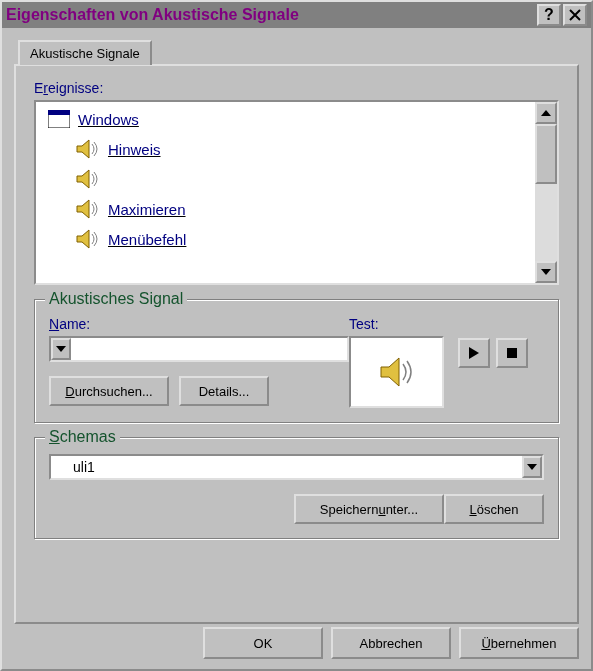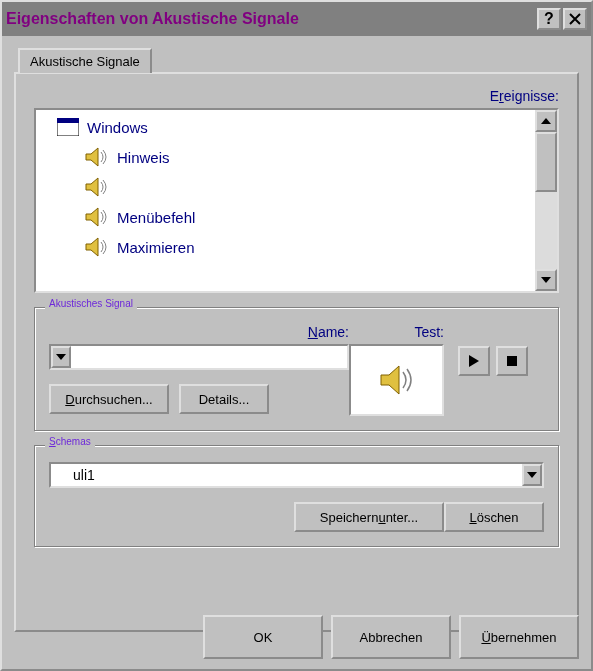--- a/index.html
+++ b/index.html
@@ -17,21 +17,21 @@
     height: 671px;
     background: #c0c0c0;
     border: 2px outset #dfdfdf;
     position: relative;
   }
   .titlebar {
     background: #808080;
     color: #800080;
     font-weight: bold;
     font-size: 16px;
-    height: 34px;
+    height: 26px;
     display: flex;
     align-items: center;
     padding: 0 4px;
   }
   .titlebar-text { flex: 1; }
   .titlebar-btn {
     width: 24px; height: 22px;
     background: #c0c0c0;
     border: 2px outset #dfdfdf;
     display: flex; align-items: center; justify-content: center;
@@ -54,33 +54,34 @@
     z-index: 2;
   }
   .tab-panel {
     border: 2px outset #dfdfdf;
     background: #c0c0c0;
     padding: 14px 18px 18px 18px;
     position: relative;
     margin-top: -2px;
     height: 560px;
   }
-  .label { color: #000080; font-size: 14px; margin-bottom: 4px; text-align: right; }
+  .label { color: #000080; font-size: 14px; margin-bottom: 4px; }
   .ul { text-decoration: underline; }
   .tree-wrap {
     display: flex;
     border: 2px inset #dfdfdf;
     background: #fff;
     height: 185px;
     margin-bottom: 14px;
   }
   .tree {
     flex: 1;
     overflow: hidden;
-    padding: 2px 17px;
+    padding: 2px 8px;
+    text-decoration: underline;
   }
   .tree-row {
     display: flex; align-items: center;
     height: 30px;
     padding-left: 4px;
     font-size: 15px;
   }
   .tree-row.root { color: #000080; }
   .tree-row.child { padding-left: 30px; color: #000080; }
   .tree-row .icon { margin-right: 8px; flex-shrink: 0; }
@@ -110,23 +111,23 @@
   .groupbox {
     border: 1px solid #808080;
     box-shadow: 1px 1px 0 #fff inset, 1px 1px 0 #fff;
     position: relative;
     padding: 16px 14px 14px 14px;
     margin-bottom: 14px;
   }
   .groupbox-title {
     position: absolute; top: -10px; left: 10px;
     background: #c0c0c0;
-    color: #6d28d9;
+    color: #14532d;
     padding: 0 4px;
-    font-size: 10px;
+    font-size: 16px;
   }
   .row { display: flex; align-items: flex-start; }
   .col { display: flex; flex-direction: column; }
   .combo {
     display: flex;
     border: 2px inset #dfdfdf;
     background: #fff;
     height: 26px;
   }
   .combo input {
@@ -157,21 +158,21 @@
     border: 2px inset #dfdfdf;
     background: #fff;
     width: 95px; height: 72px;
     display: flex; align-items: center; justify-content: center;
   }
   .footer {
     position: absolute;
     bottom: 10px; right: 12px;
     display: flex; gap: 8px;
   }
-  .footer .btn { min-width: 120px; height: 44px; }
+  .footer .btn { min-width: 120px; height: 32px; }
 </style>
 </head>
 <body>
 
 <div class="window">
   <div class="titlebar">
     <span class="titlebar-text">Eigenschaften von Akustische Signale</span>
     <div class="titlebar-btn">?</div>
     <div class="titlebar-btn">
       <svg width="12" height="12" viewBox="0 0 12 12">
@@ -210,28 +211,28 @@
             <svg class="icon" width="26" height="22">
                 <polygon points="3,8 8,8 15,2 15,20 8,14 3,14" fill="#e0c040" stroke="#806000"></polygon>
                 <path d="M18 6 Q22 11 18 16 M20 4 Q26 11 20 18" stroke="#808080" fill="none"></path>
               </svg>
           </div>
           <div class="tree-row child">
             <svg class="icon" width="26" height="22">
                 <polygon points="3,8 8,8 15,2 15,20 8,14 3,14" fill="#e0c040" stroke="#806000"></polygon>
                 <path d="M18 6 Q22 11 18 16 M20 4 Q26 11 20 18" stroke="#808080" fill="none"></path>
               </svg>
-            <span>Menübefehl</span>
+            <span>Maximieren</span>
           </div>
           <div class="tree-row child">
             <svg class="icon" width="26" height="22">
                 <polygon points="3,8 8,8 15,2 15,20 8,14 3,14" fill="#e0c040" stroke="#806000"></polygon>
                 <path d="M18 6 Q22 11 18 16 M20 4 Q26 11 20 18" stroke="#808080" fill="none"></path>
               </svg>
-            <span>Maximieren</span>
+            <span>Menübefehl</span>
           </div>
         </div>
         <div class="scrollbar-v">
           <div class="sb-btn">
             <svg width="10" height="6">
                 <polygon points="5,0 10,6 0,6" fill="#000"></polygon>
               </svg>
           </div>
           <div class="sb-thumb"></div>
           <div class="sb-track"></div>

